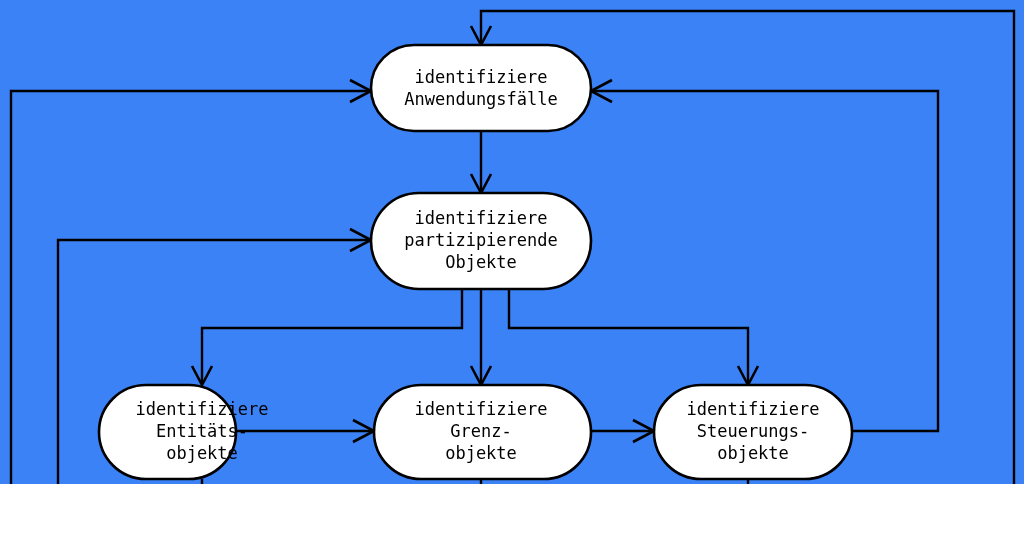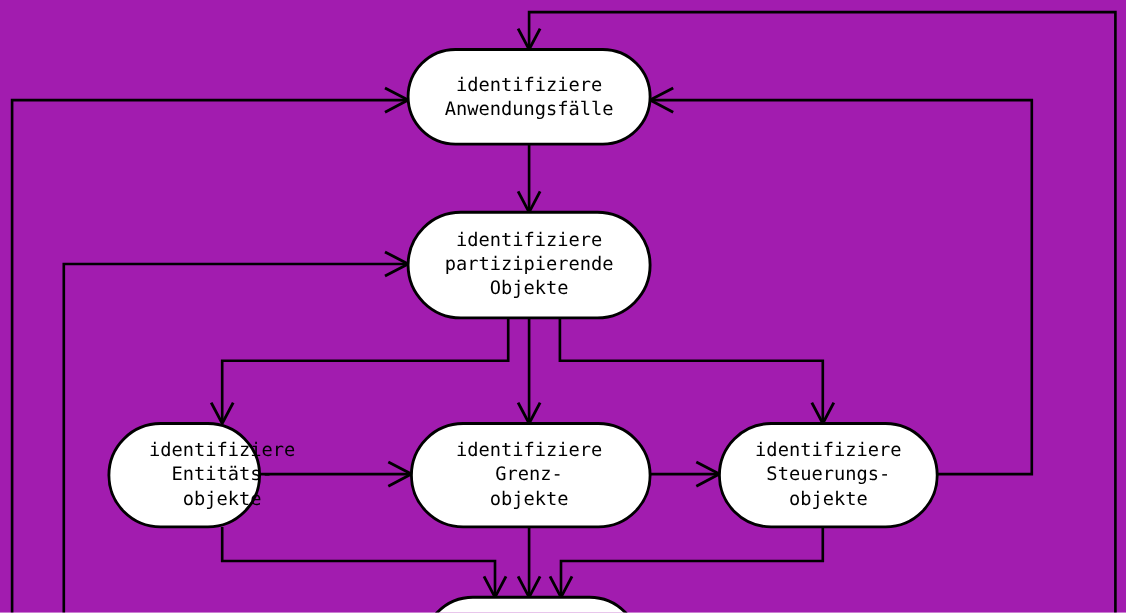--- a/index.html
+++ b/index.html
@@ -4,22 +4,22 @@
 <title>Objektidentifikation Flussdiagramm</title>
 <style>
   html, body {
     margin: 0;
     padding: 0;
     background: #ffffff;
   }
   #canvas {
     position: relative;
     width: 1024px;
-    height: 557px;
-    background: #a21caf;
+    height: 484px;
+    background: #3b82f6;
     overflow: hidden;
     font-family: "DejaVu Sans Mono", "Liberation Mono", monospace;
   }
   svg.diagram {
     display: block;
     width: 1024px;
     height: 557px;
   }
   .node-shape {
     fill: #ffffff;

